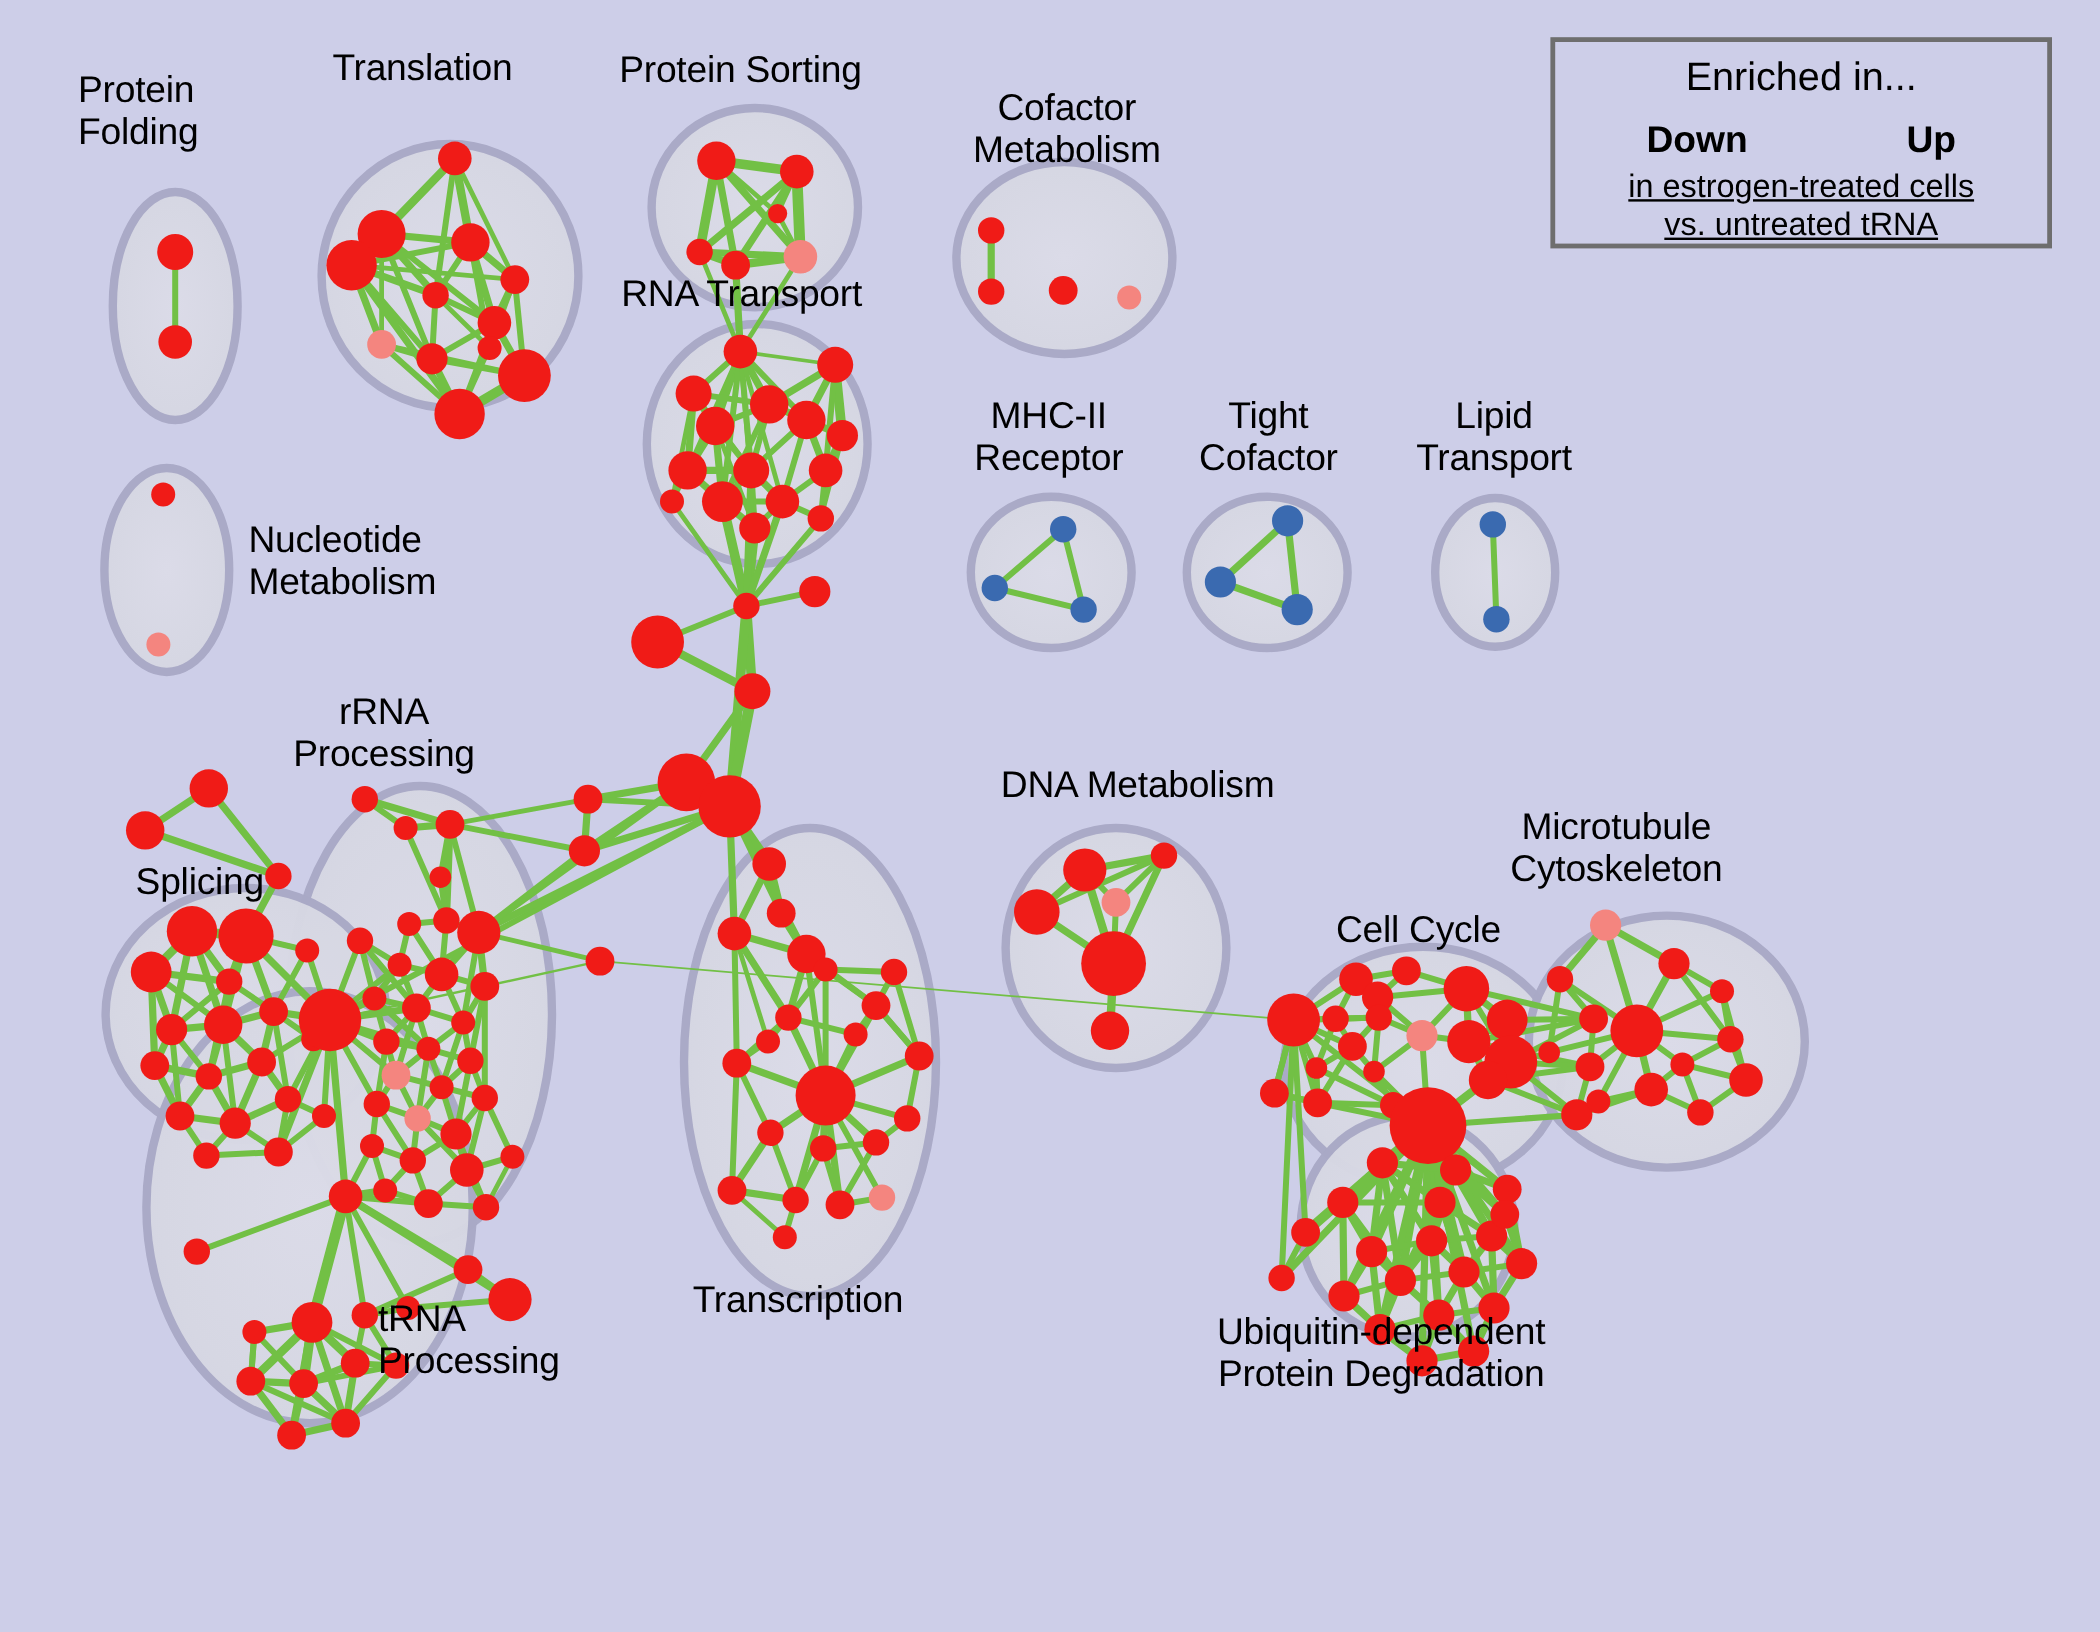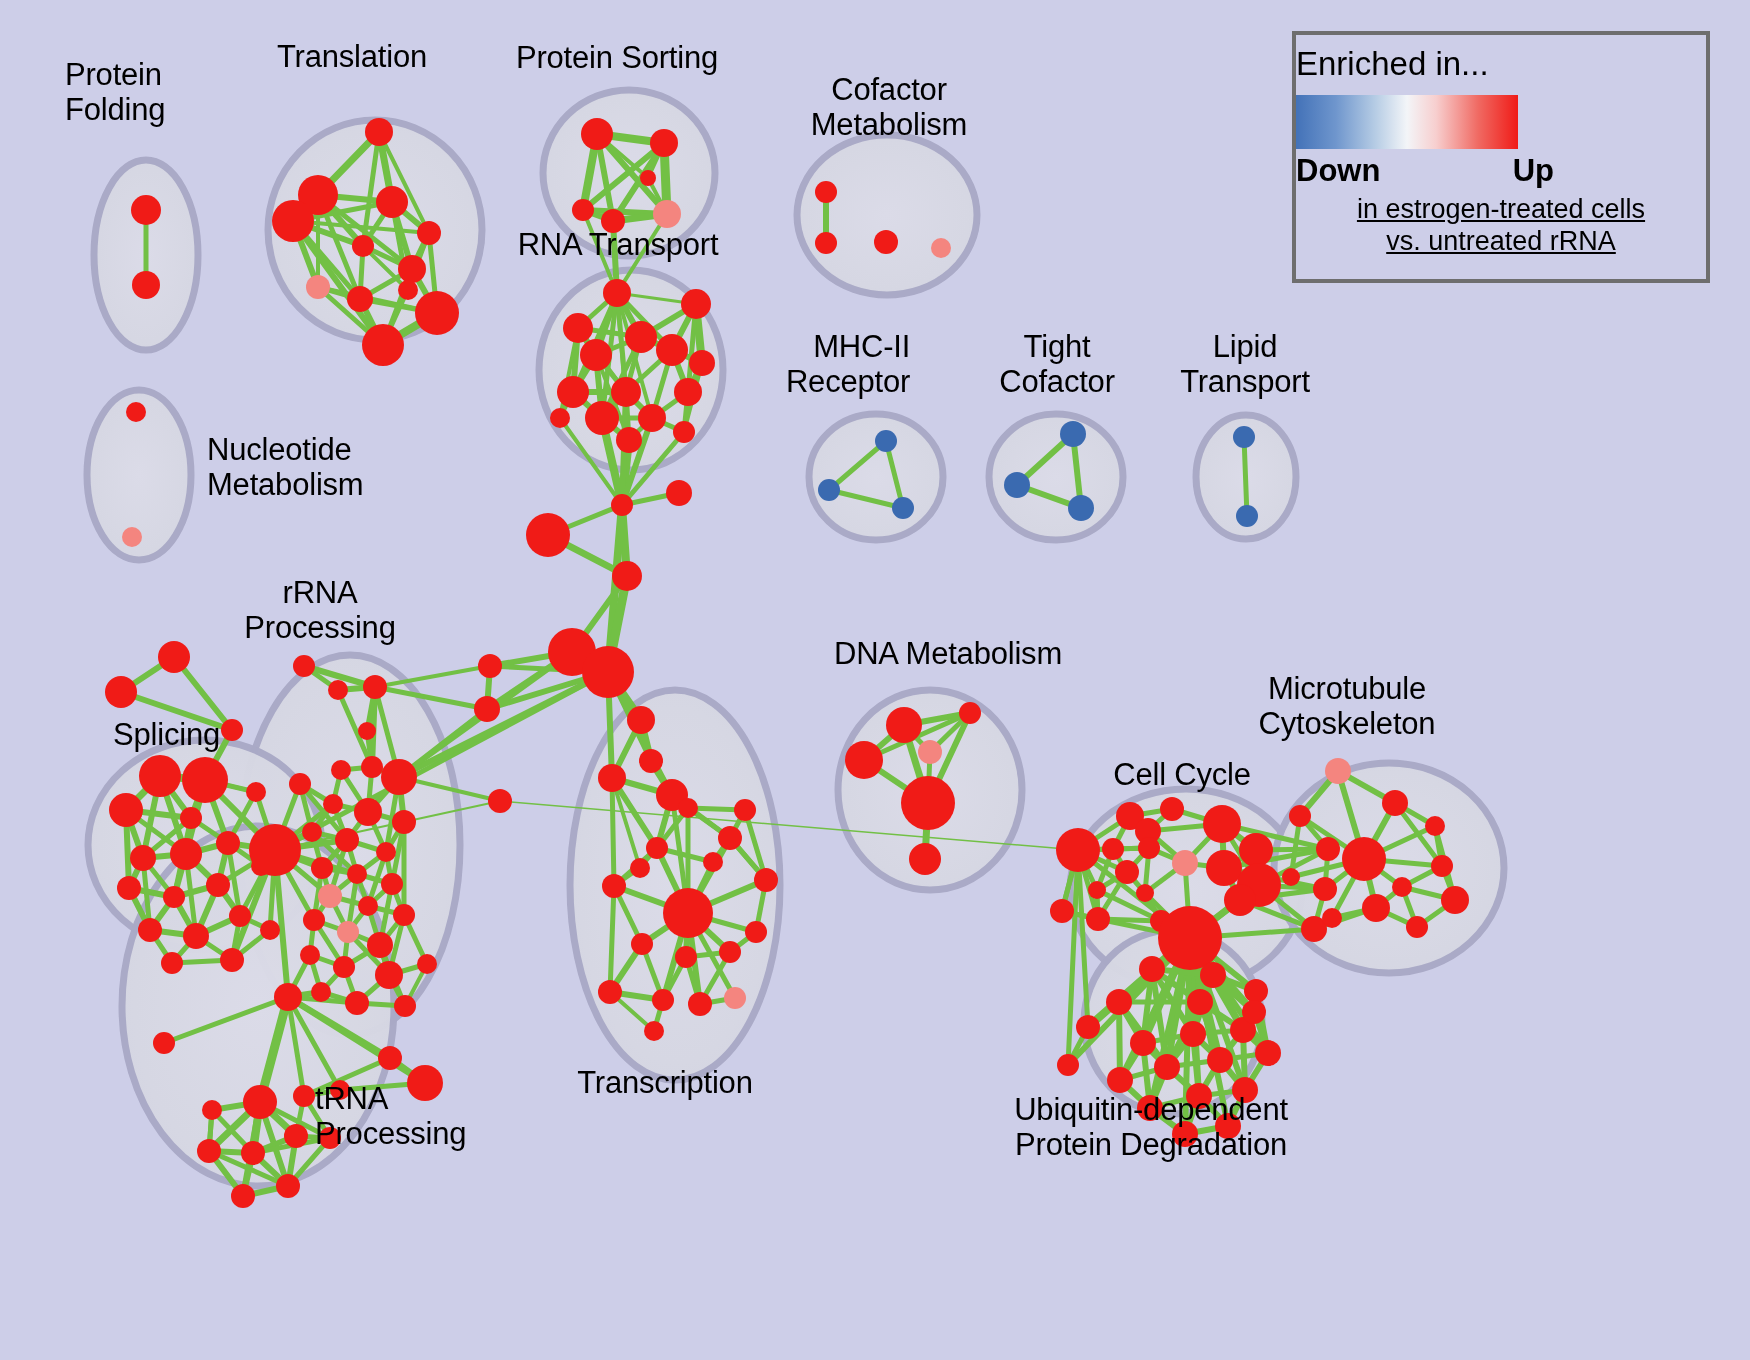--- a/index.html
+++ b/index.html
@@ -20,25 +20,25 @@
     line-height:1.12;
     font-family:"Liberation Sans", sans-serif;
     white-space:pre;
     letter-spacing:-0.2px;
   }
   .cl-label.ctr{text-align:center;transform:translateX(-50%);}
   .cl-label.lft{text-align:left;}
   #legend-box{
     position:absolute;
     left:1292px;top:31px;
-    width:418px;height:252px;
+    width:418px;height:176px;
     background:#cdcee8;
     border:4px solid #6e6e6e;
     box-sizing:border-box;
-    display:flex;flex-direction:column;
+    display:flex;flex-direction:column;align-items:center;
     padding-top:10px;
   }
   #legend-title{font-size:33px;color:#000;}
   #legend-bar{
     width:222px;height:54px;margin-top:12px;
     background:linear-gradient(to right,#4372b8 0%,#6f96cd 18%,#b7cde5 36%,#f3f5f8 50%,#f7cfcf 63%,#f06a63 82%,#f01b17 100%);
   }
   #legend-ends{
     width:258px;display:flex;justify-content:space-between;
     font-size:31px;margin-top:4px;font-weight:bold;
@@ -833,21 +833,21 @@
   <div id="labels">
       <div class="cl-label lft" style="left: 65px; top: 58px;">Protein
 Folding</div>
       <div class="cl-label ctr" style="left: 352px; top: 40px;">Translation</div>
       <div class="cl-label ctr" style="left: 617px; top: 41px;">Protein Sorting</div>
       <div class="cl-label ctr" style="left: 618px; top: 228px;">RNA Transport</div>
       <div class="cl-label ctr" style="left: 889px; top: 73px;">Cofactor
 Metabolism</div>
       <div class="cl-label lft" style="left: 207px; top: 433px;">Nucleotide
 Metabolism</div>
-      <div class="cl-label ctr" style="left: 848px; top: 330px; text-align: right;">MHC-II
+      <div class="cl-label ctr" style="left: 874px; top: 330px;">MHC-II
 Receptor</div>
       <div class="cl-label ctr" style="left: 1057px; top: 330px;">Tight
 Cofactor</div>
       <div class="cl-label ctr" style="left: 1245px; top: 330px;">Lipid
 Transport</div>
       <div class="cl-label ctr" style="left: 320px; top: 576px;">rRNA
 Processing</div>
       <div class="cl-label lft" style="left: 113px; top: 718px;">Splicing</div>
       <div class="cl-label lft" style="left: 315px; top: 1082px;">tRNA
 Processing</div>
@@ -862,16 +862,16 @@
 
   <div id="legend-box">
     <div id="legend-title">Enriched in...</div>
     <div id="legend-bar"></div>
     <div id="legend-ends">
       <span>Down</span>
       <span>Up</span>
     </div>
     <div id="legend-sub">
       <div>in estrogen-treated cells</div>
-      <div>vs. untreated rRNA</div>
+      <div>vs. untreated tRNA</div>
     </div>
   </div>
 </div>
 
 </body></html>

